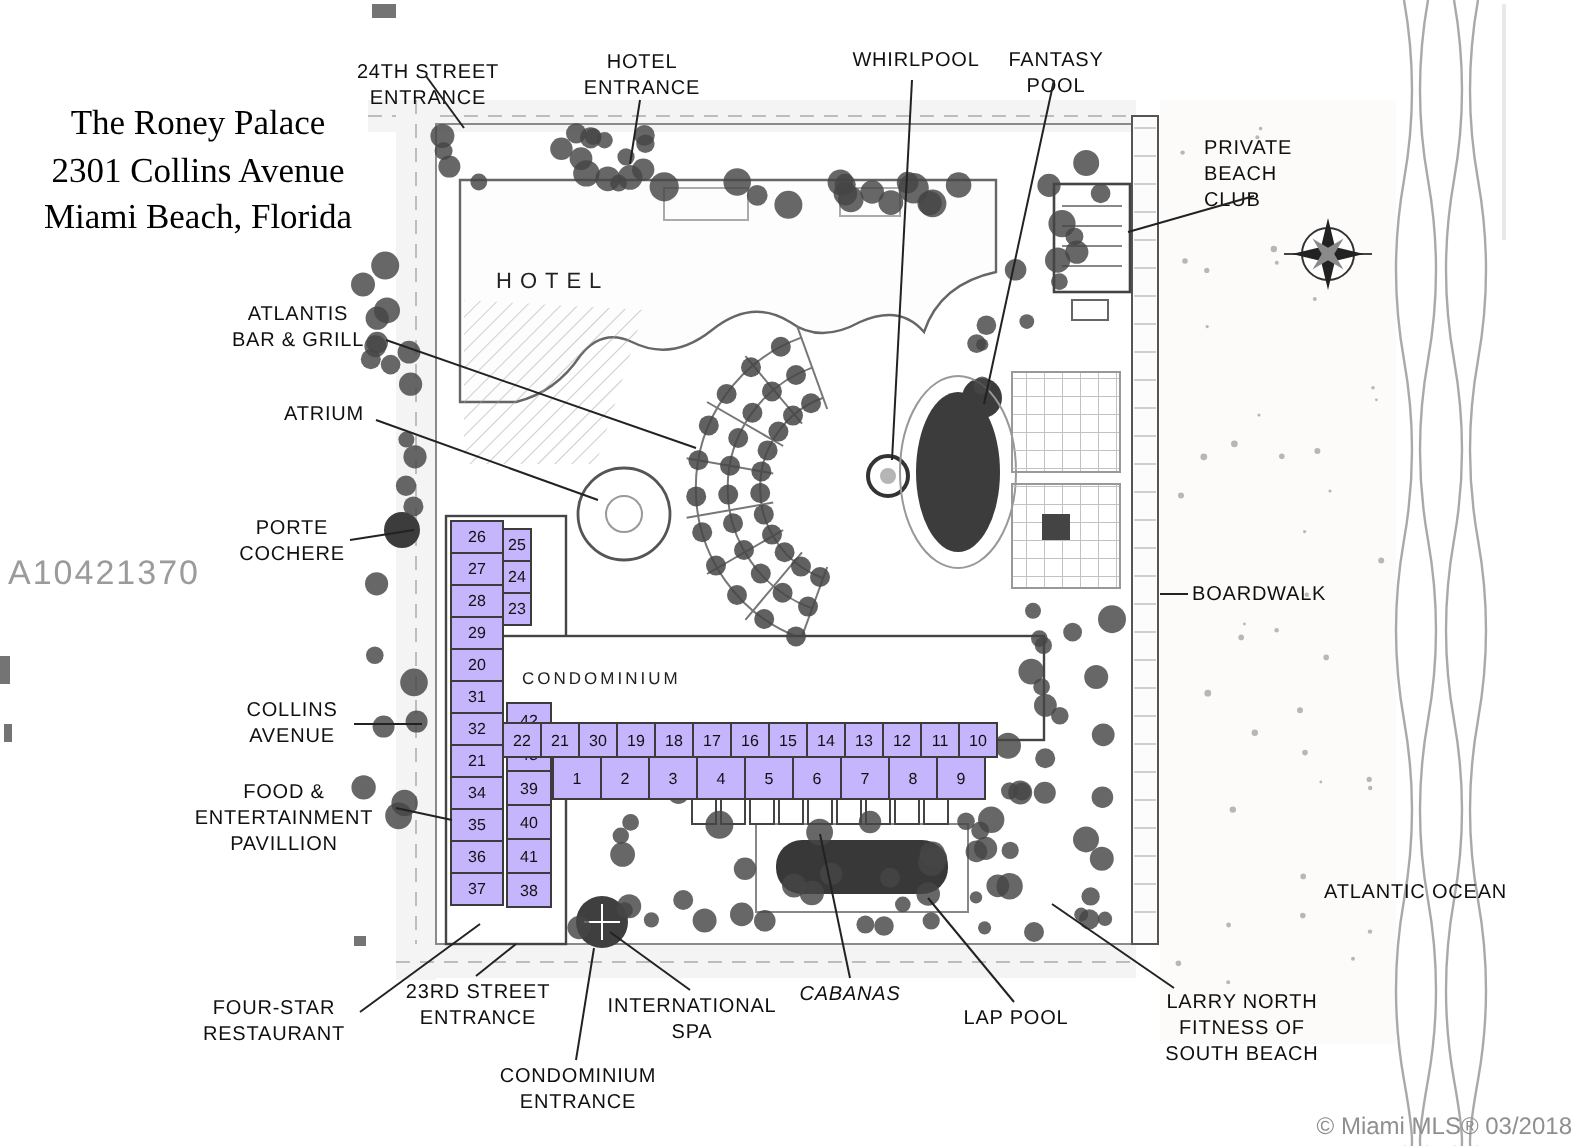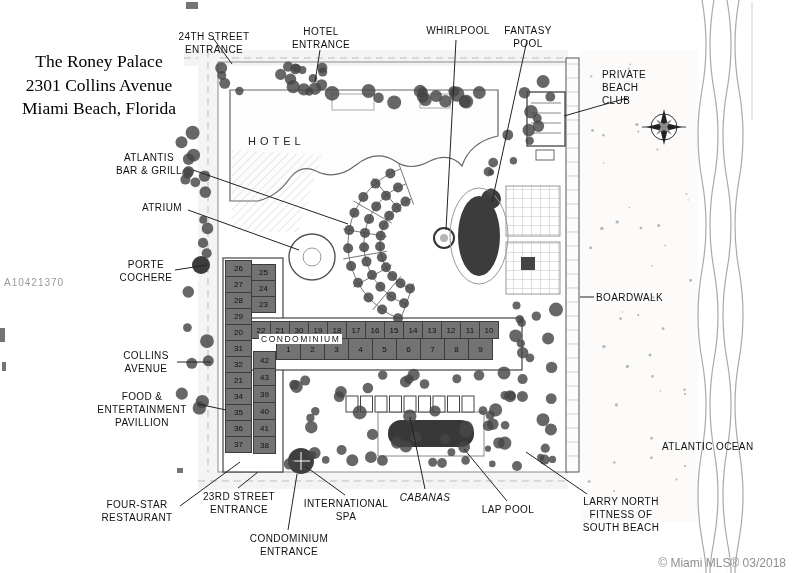--- a/index.html
+++ b/index.html
@@ -8,32 +8,32 @@
   svg.layer{position:absolute;left:0;top:0;}
   .title-block{position:absolute;left:12px;top:50px;width:174px;text-align:center;
                font-family:"Liberation Serif",serif;font-size:17.5px;line-height:1.35;color:#000;}
   .callout{position:absolute;font-size:10px;line-height:1.3;letter-spacing:.4px;
            white-space:pre-line;text-align:center;color:#101010;}
   .callout.left{text-align:left;}
   .plan-text{position:absolute;color:#222;}
   .plan-text.hotel{left:248px;top:135px;font-size:11px;letter-spacing:4px;}
   .plan-text.condominium{left:259px;top:334px;font-size:8.5px;letter-spacing:1.5px;
                          background:#fff;padding:0 2px;z-index:6;}
-  .watermark{position:absolute;left:4px;top:277px;color:#9b9b9b;font-size:10px;letter-spacing:1px;}
+  .watermark{position:absolute;left:4px;top:277px;color:#9b9b9b;font-size:17px;letter-spacing:1px;}
   .copyright{position:absolute;right:6px;bottom:3px;color:#8f8f8f;font-size:12px;}
-  .row{position:absolute;display:flex;z-index:5;}
+  .row{position:absolute;display:flex;z-index:5;margin-top:40px;}
   .col{position:absolute;display:flex;flex-direction:column;z-index:5;}
-  .unit{box-sizing:border-box;border:1px solid #3c3c3c;background:#737373;display:flex;
+  .unit{box-sizing:border-box;border:1px solid #3c3c3c;background:#c4b5fd;display:flex;
         align-items:center;justify-content:center;font-size:8px;color:#111;}
   .row .unit{margin-left:-1px;}
   .col .unit{margin-top:-1px;}
   #row-upper{left:252px;top:321px;}  #row-upper .unit{width:20px;height:18px;}
   #row-lower{left:277px;top:338px;}  #row-lower .unit{width:25px;height:22px;}
   #col-outer{left:225px;top:261px;}  #col-outer .unit{width:27px;height:17px;}
-  #col-inner{left:251px;top:265px;}  #col-inner .unit{width:25px;height:17px;}
+  #col-inner{left:251px;top:265px;}  #col-inner .unit{width:15px;height:17px;}
   #col-mid{left:253px;top:352px;}    #col-mid .unit{width:23px;height:18px;}
 </style>
 </head>
 <body>
 
 <div class="canvas">
 
   <svg class="layer" width="792" height="573">
     <defs>
       <pattern id="hatch" width="6" height="6" patternUnits="userSpaceOnUse" patternTransform="rotate(45)">

